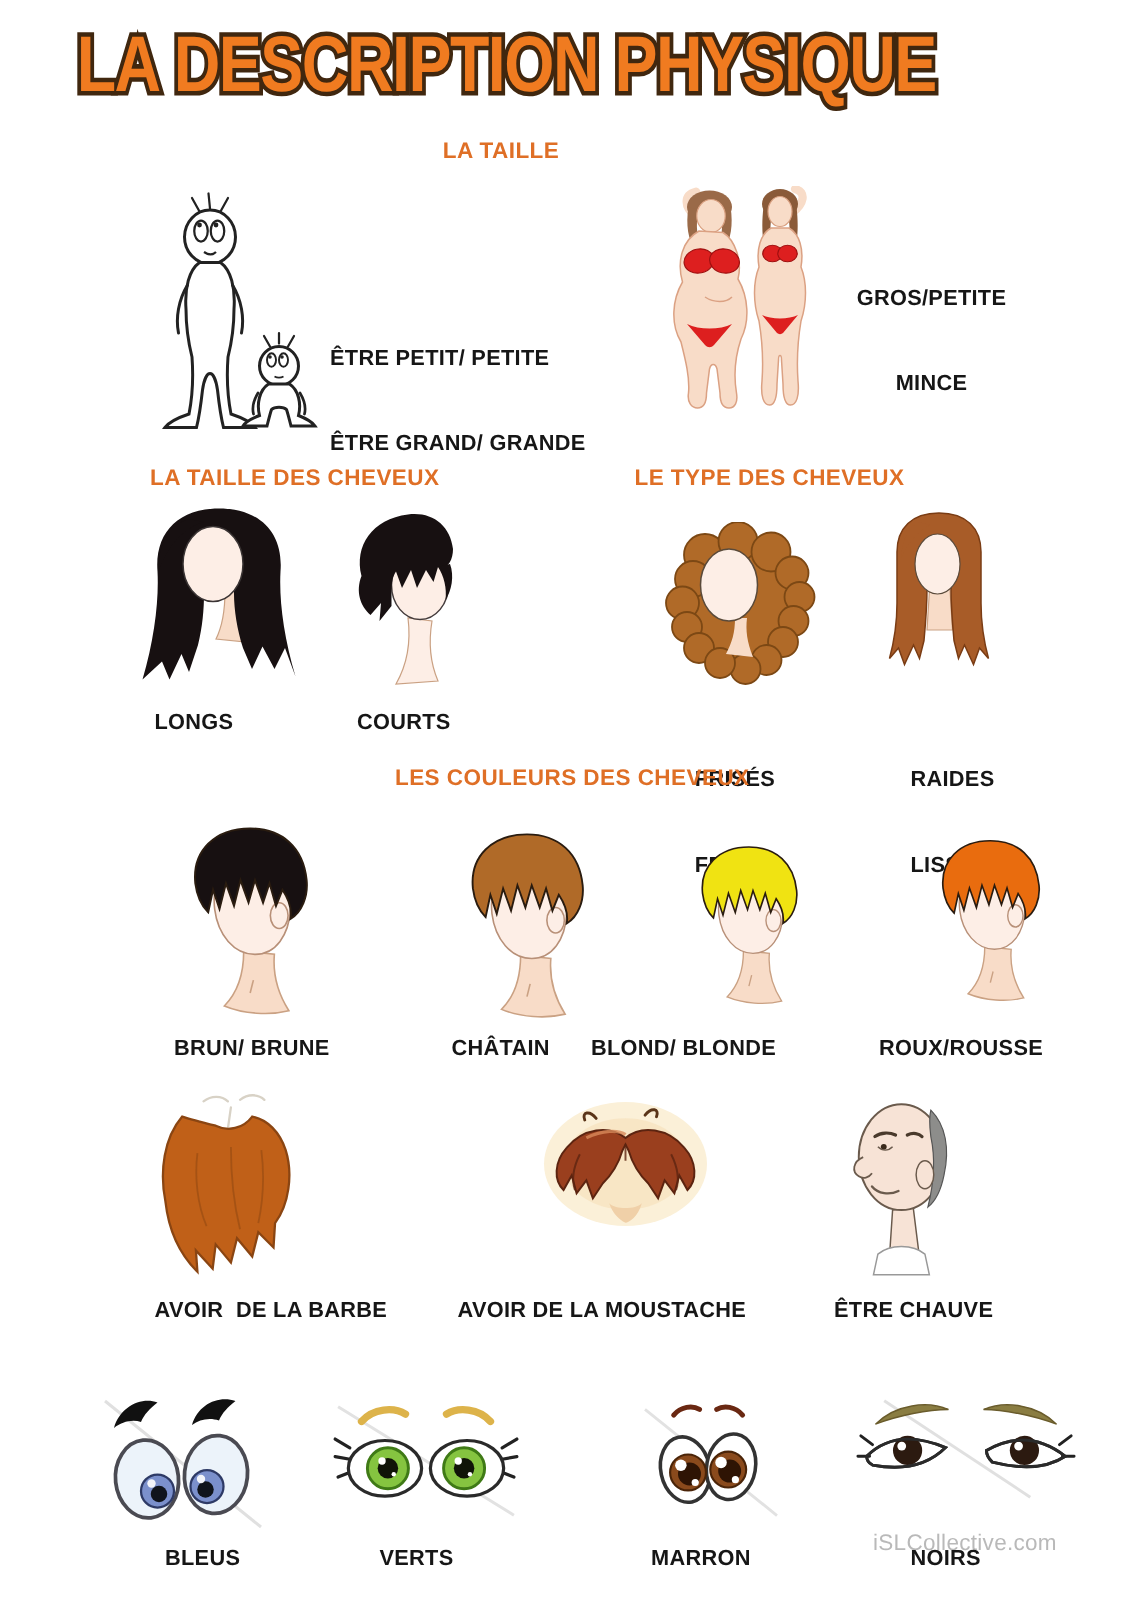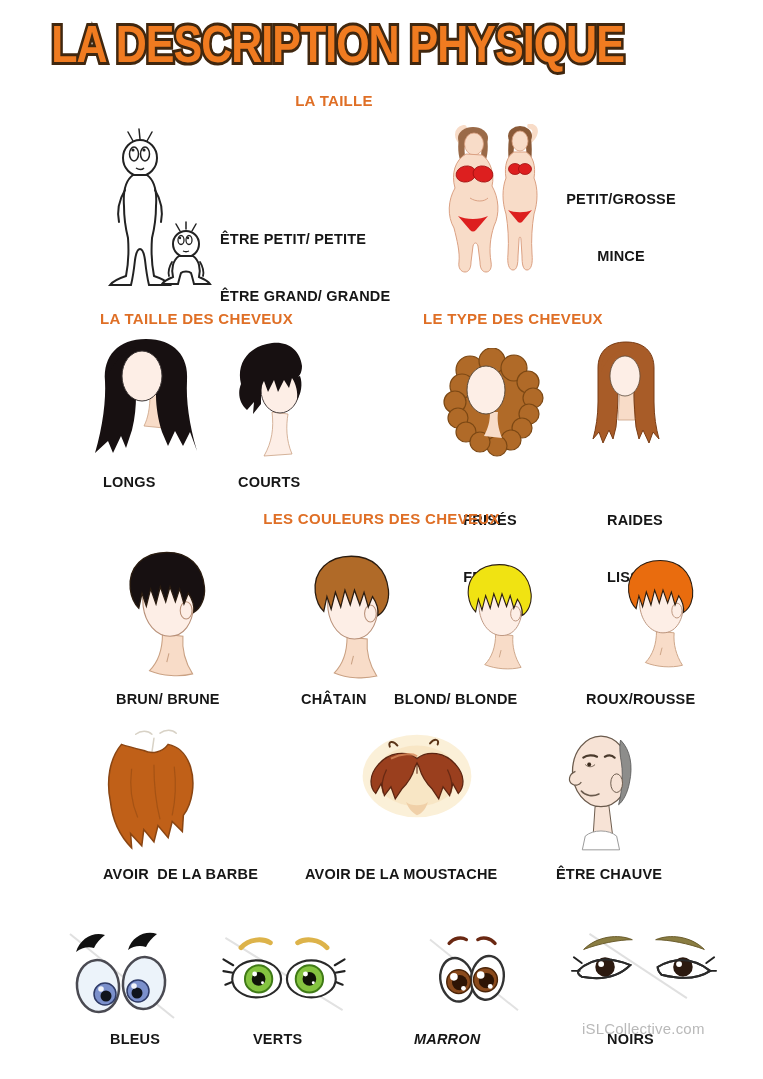--- a/index.html
+++ b/index.html
@@ -87,21 +87,21 @@
       <path d="M95 14 C97 30 95 44 91 52 L88 48 C91 38 91 26 89 16 Z" fill="#8a5a38"></path>
       <ellipse cx="84" cy="17" rx="8" ry="10" fill="var(--skin)" stroke="#d9a080" stroke-width=".8"></ellipse>
       <path d="M78 28 C71 32 68 42 70 54 C66 64 66 78 70 90 C72 102 73 116 72 130 C71 140 73 146 77 146 C81 146 82 140 82 132 L83 116 C83 112 85 112 85 116 L86 132 C86 140 87 146 91 146 C95 146 97 140 96 130 C95 116 96 102 98 90 C102 78 102 64 98 54 C100 42 97 32 90 28 Z" fill="var(--skin)" stroke="#dba183" stroke-width="1"></path>
       <ellipse cx="79" cy="45" rx="6.5" ry="5.5" fill="var(--bikini)" stroke="#a01010" stroke-width=".8"></ellipse>
       <ellipse cx="89" cy="45" rx="6.5" ry="5.5" fill="var(--bikini)" stroke="#a01010" stroke-width=".8"></ellipse>
       <path d="M72 86 C78 89 90 89 96 86 L86 98 C85 99 83 99 82 98 Z" fill="var(--bikini)"></path>
     </svg>
   </div>
 
   <div class="abs lbl center" style="left:556px;top:152px;width:130px;">
-    <span style="display:block">PETIT/GROSSE</span>
+    <span style="display:block">GROS/PETITE</span>
     <span style="display:block">MINCE</span>
   </div>
 
   <div class="abs heading" style="left:100px;top:310px;">LA TAILLE DES CHEVEUX</div>
   <div class="abs heading" style="left:423px;top:310px;">LE TYPE DES CHEVEUX</div>
 
   <div class="abs" style="left:92px;top:336px;">
     <svg width="108" height="128" viewBox="0 0 108 128">
       <path d="M58 58 C58 72 56 82 52 90 L72 92 C67 82 65 70 66 58 Z" fill="var(--skin)" stroke="#caa183" stroke-width=".8"></path>
       <path d="M54 3 C26 3 11 20 13 45 C14 64 11 90 3 117 L16 105 L21 117 L29 100 L34 112 L40 94 C43 82 44 70 44 60 C44 40 46 28 54 26 C62 28 64 40 64 60 C64 70 66 84 70 96 L76 110 L83 95 L91 110 L98 96 L105 115 C97 88 94 64 95 45 C97 20 82 3 54 3 Z" fill="var(--hairNoir)"></path>
@@ -322,16 +322,16 @@
       <circle cx="112" cy="37" r="3" fill="#fff"></circle>
       <path d="M8 44 Q28 24 62 38 Q44 56 12 50 Q8 48 8 44 Z" fill="none" stroke="#2a2a2a" stroke-width="2"></path>
       <path d="M90 40 Q118 24 144 44 Q126 56 94 48 Q90 44 90 40 Z" fill="none" stroke="#2a2a2a" stroke-width="2"></path>
     </svg>
   </div>
 
   <div class="abs wm" style="left:582px;top:1020px;">iSLCollective.com</div>
 
   <div class="abs lbl" style="left:110px;top:1030px;">BLEUS</div>
   <div class="abs lbl" style="left:253px;top:1030px;">VERTS</div>
-  <div class="abs lbl" style="left:414px;top:1030px;font-style:italic;">MARRON</div>
+  <div class="abs lbl" style="left:434px;top:1030px;">MARRON</div>
   <div class="abs lbl" style="left:607px;top:1030px;">NOIRS</div>
 
 </div>
 
 </body></html>

